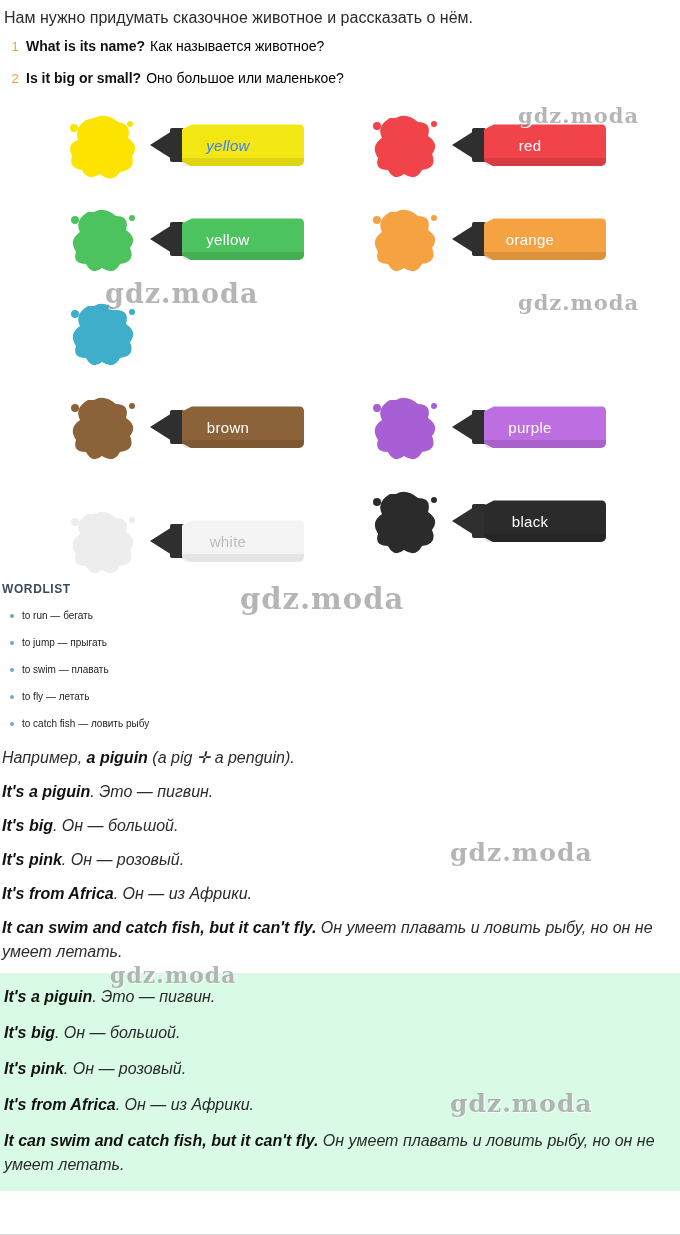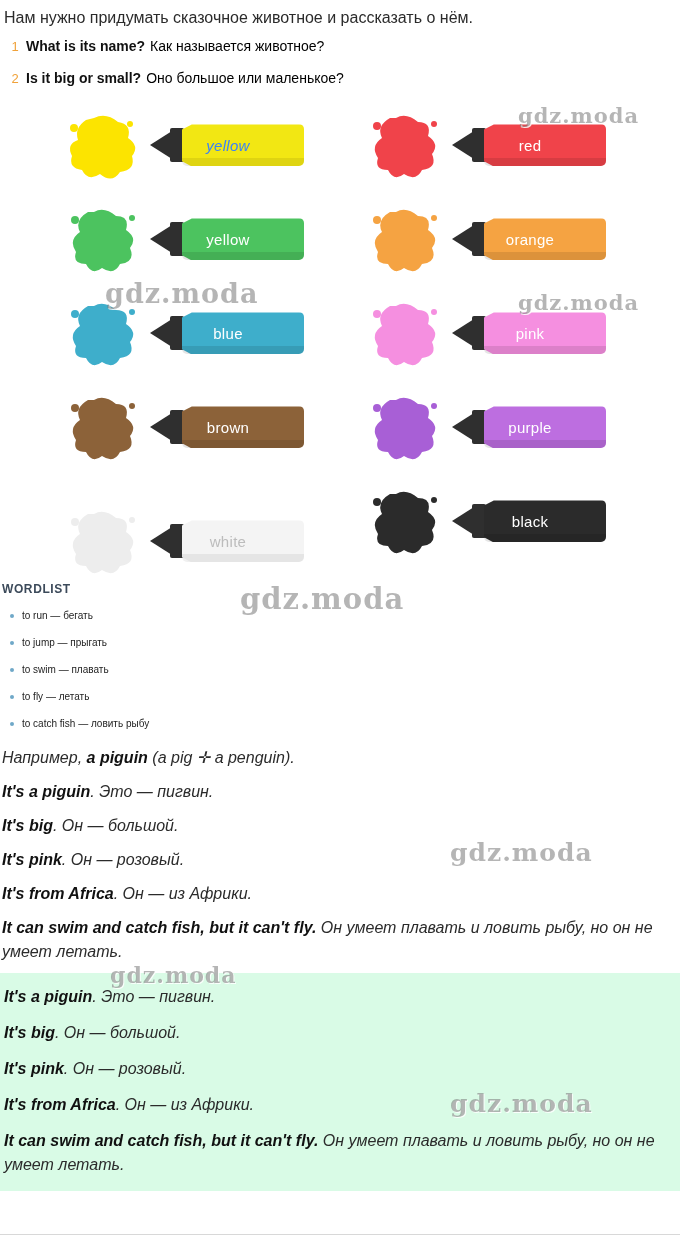--- a/index.html
+++ b/index.html
@@ -275,43 +275,22 @@
         <span class="label" style="color:#ffffff;">orange</span>
       </div>
     </div>
 
     <div class="marker-cell" style="left:58px; top:188px;">
       <svg class="blot" viewBox="0 0 74 72">
         <path d="M22 6 Q8 14 14 26 Q2 34 10 46 Q6 58 20 58 Q26 70 36 62 Q48 70 54 58 Q70 56 64 42 Q72 32 60 24 Q64 10 50 10 Q38 0 28 6 Z" fill="#3eaecb"></path>
         <circle cx="9" cy="14" r="4" fill="#3eaecb"></circle>
           <circle cx="66" cy="12" r="3" fill="#3eaecb"></circle>
       </svg>
-      <div class="pen">
-        <span class="tip"></span>
-        <span class="neck"></span>
-        <span class="body taper" style="background:#3eaecb;"></span>
-        <span class="shadow"></span>
-        <span class="label" style="color:#ffffff;">blue</span>
-      </div>
-    </div>
-
-    <div class="marker-cell" style="left:360px; top:188px;">
-      <svg class="blot" viewBox="0 0 74 72">
-        <path d="M22 6 Q8 14 14 26 Q2 34 10 46 Q6 58 20 58 Q26 70 36 62 Q48 70 54 58 Q70 56 64 42 Q72 32 60 24 Q64 10 50 10 Q38 0 28 6 Z" fill="#f58fe0"></path>
-        <circle cx="9" cy="14" r="4" fill="#f58fe0"></circle>
-          <circle cx="66" cy="12" r="3" fill="#f58fe0"></circle>
-      </svg>
-      <div class="pen">
-        <span class="tip"></span>
-        <span class="neck"></span>
-        <span class="body taper" style="background:#f58fe0;"></span>
-        <span class="shadow"></span>
-        <span class="label" style="color:#ffffff;">pink</span>
-      </div>
-    </div>
+    </div>
+
 
     <div class="marker-cell" style="left:58px; top:282px;">
       <svg class="blot" viewBox="0 0 74 72">
         <path d="M22 6 Q8 14 14 26 Q2 34 10 46 Q6 58 20 58 Q26 70 36 62 Q48 70 54 58 Q70 56 64 42 Q72 32 60 24 Q64 10 50 10 Q38 0 28 6 Z" fill="#8c6239"></path>
         <circle cx="9" cy="14" r="4" fill="#8c6239"></circle>
           <circle cx="66" cy="12" r="3" fill="#8c6239"></circle>
       </svg>
       <div class="pen">
         <span class="tip"></span>
         <span class="neck"></span>

